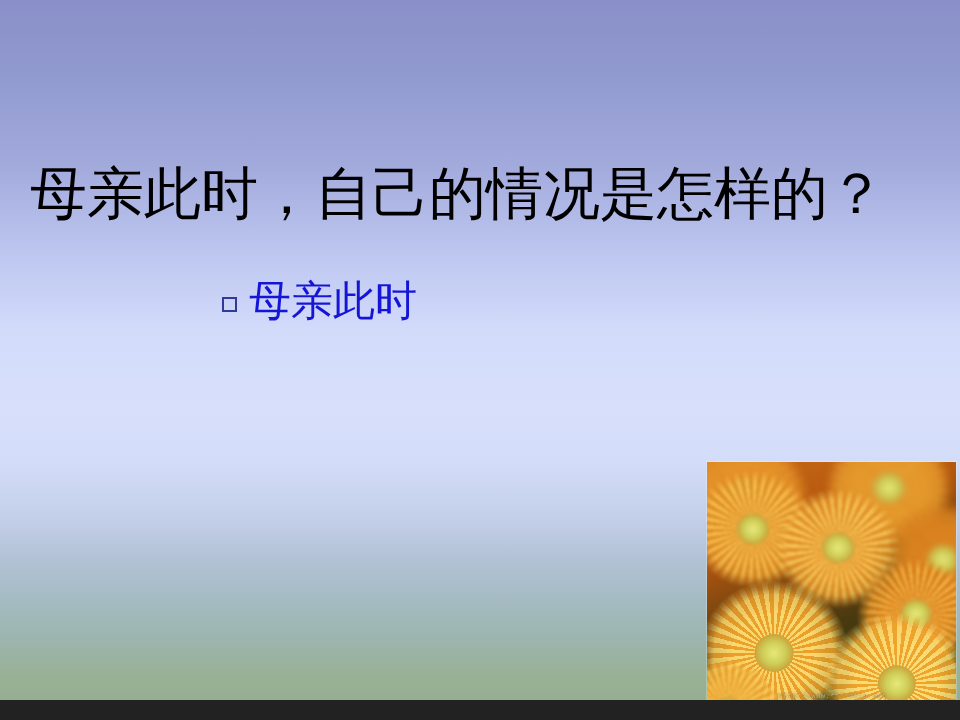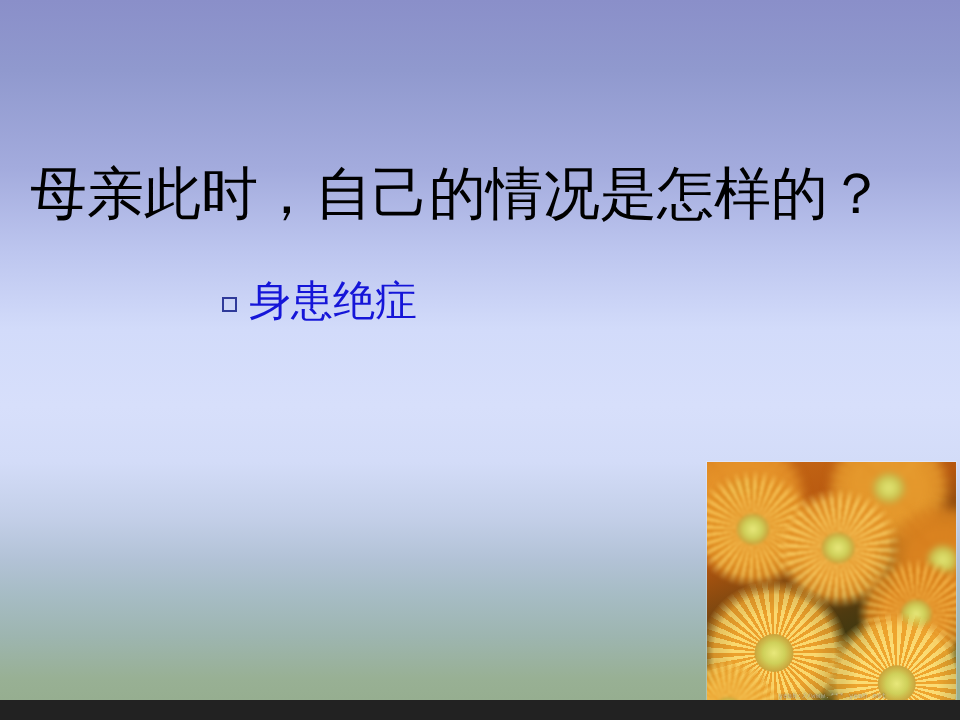--- a/index.html
+++ b/index.html
@@ -143,21 +143,21 @@
 <body>
 
 <div id="slide">
 
   <div id="title">母亲此时，自己的情况是怎样的？</div>
 
   <div id="bullets">
 
     <div class="bullet-row">
       <span class="bullet-marker"></span>
-      <span class="bullet-text">身患绝症</span>
+      <span class="bullet-text">母亲此时</span>
     </div>
 
 
   </div>
 
   <div id="photo">
     <div id="photo-canvas"></div>
 
     <div class="flower blur-heavy" style="left:-28px; top:-26px; width:130px; height:124px; --p1:#f0a93a; --p2:#d87a18;">
       <div class="petals"></div>
@@ -191,16 +191,16 @@
     </div>
     <div class="flower blur-lite" style="left:116px; top:150px; width:148px; height:144px; --p1:#fbdc74; --p2:#eea52e;">
       <div class="petals"></div>
         <div class="core"></div>
     </div>
     <div class="flower blur-mid" style="left:-34px; top:196px; width:110px; height:106px; --p1:#f8cf62; --p2:#e5941f;">
       <div class="petals"></div>
         <div class="core"></div>
     </div>
 
-    <div id="watermark">yeah://www.***.yeah.net</div>
+    <div id="watermark">http://www.***.http.net</div>
   </div>
 
 </div>
 
 </body></html>

